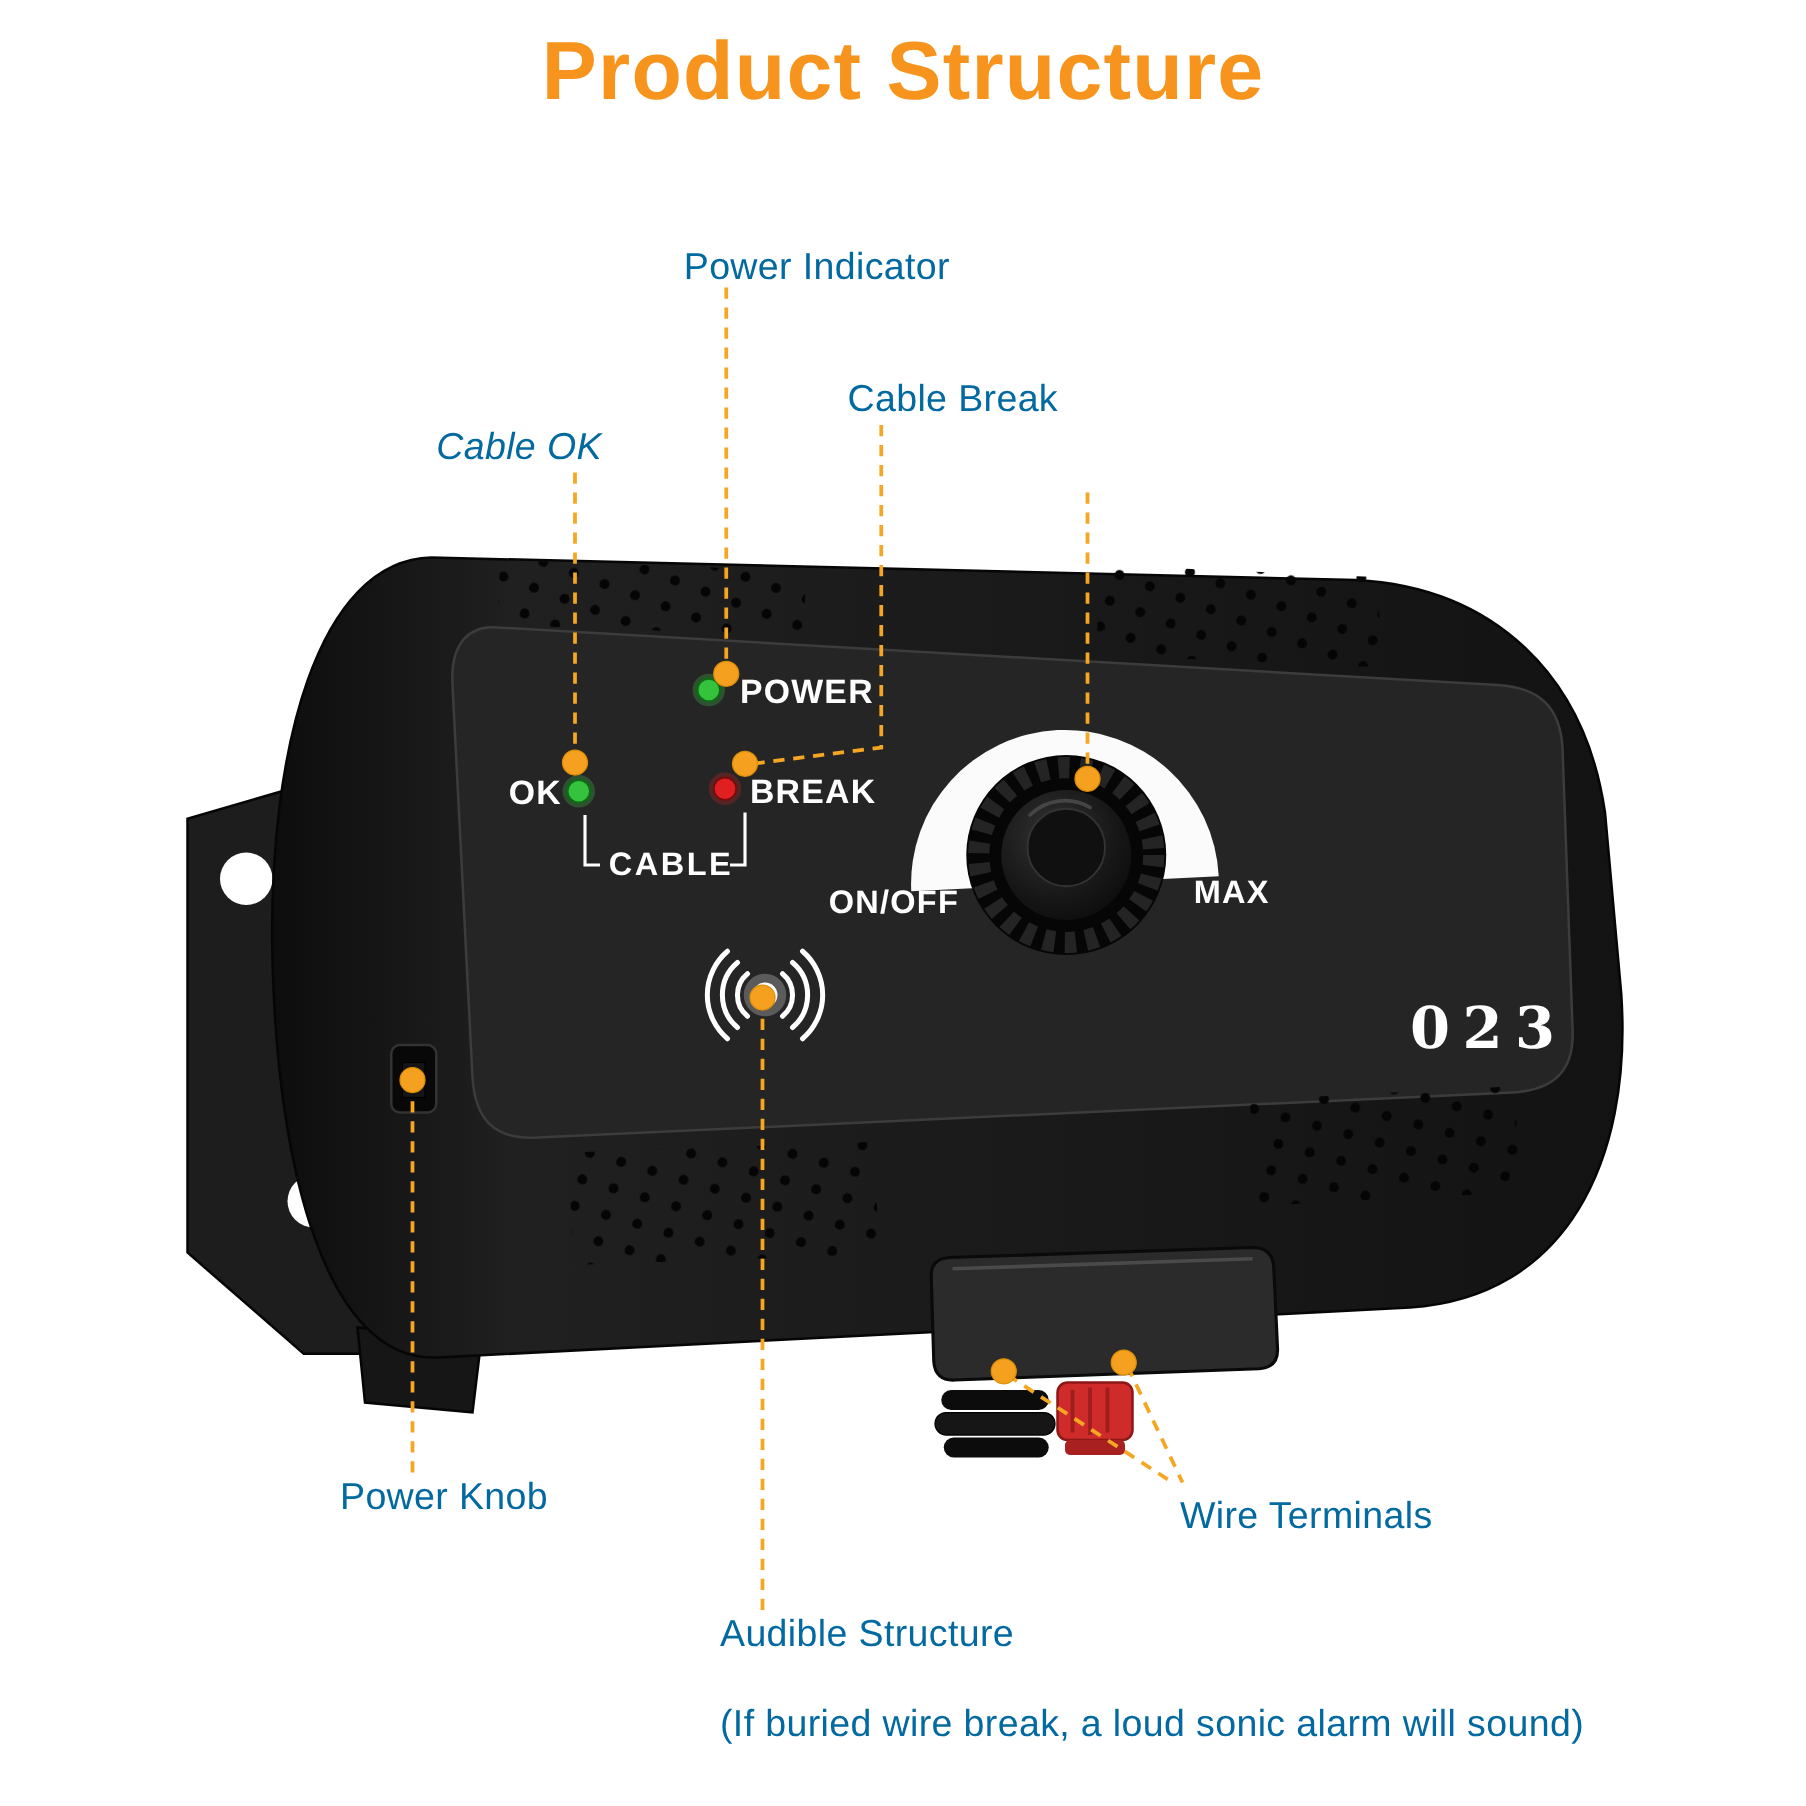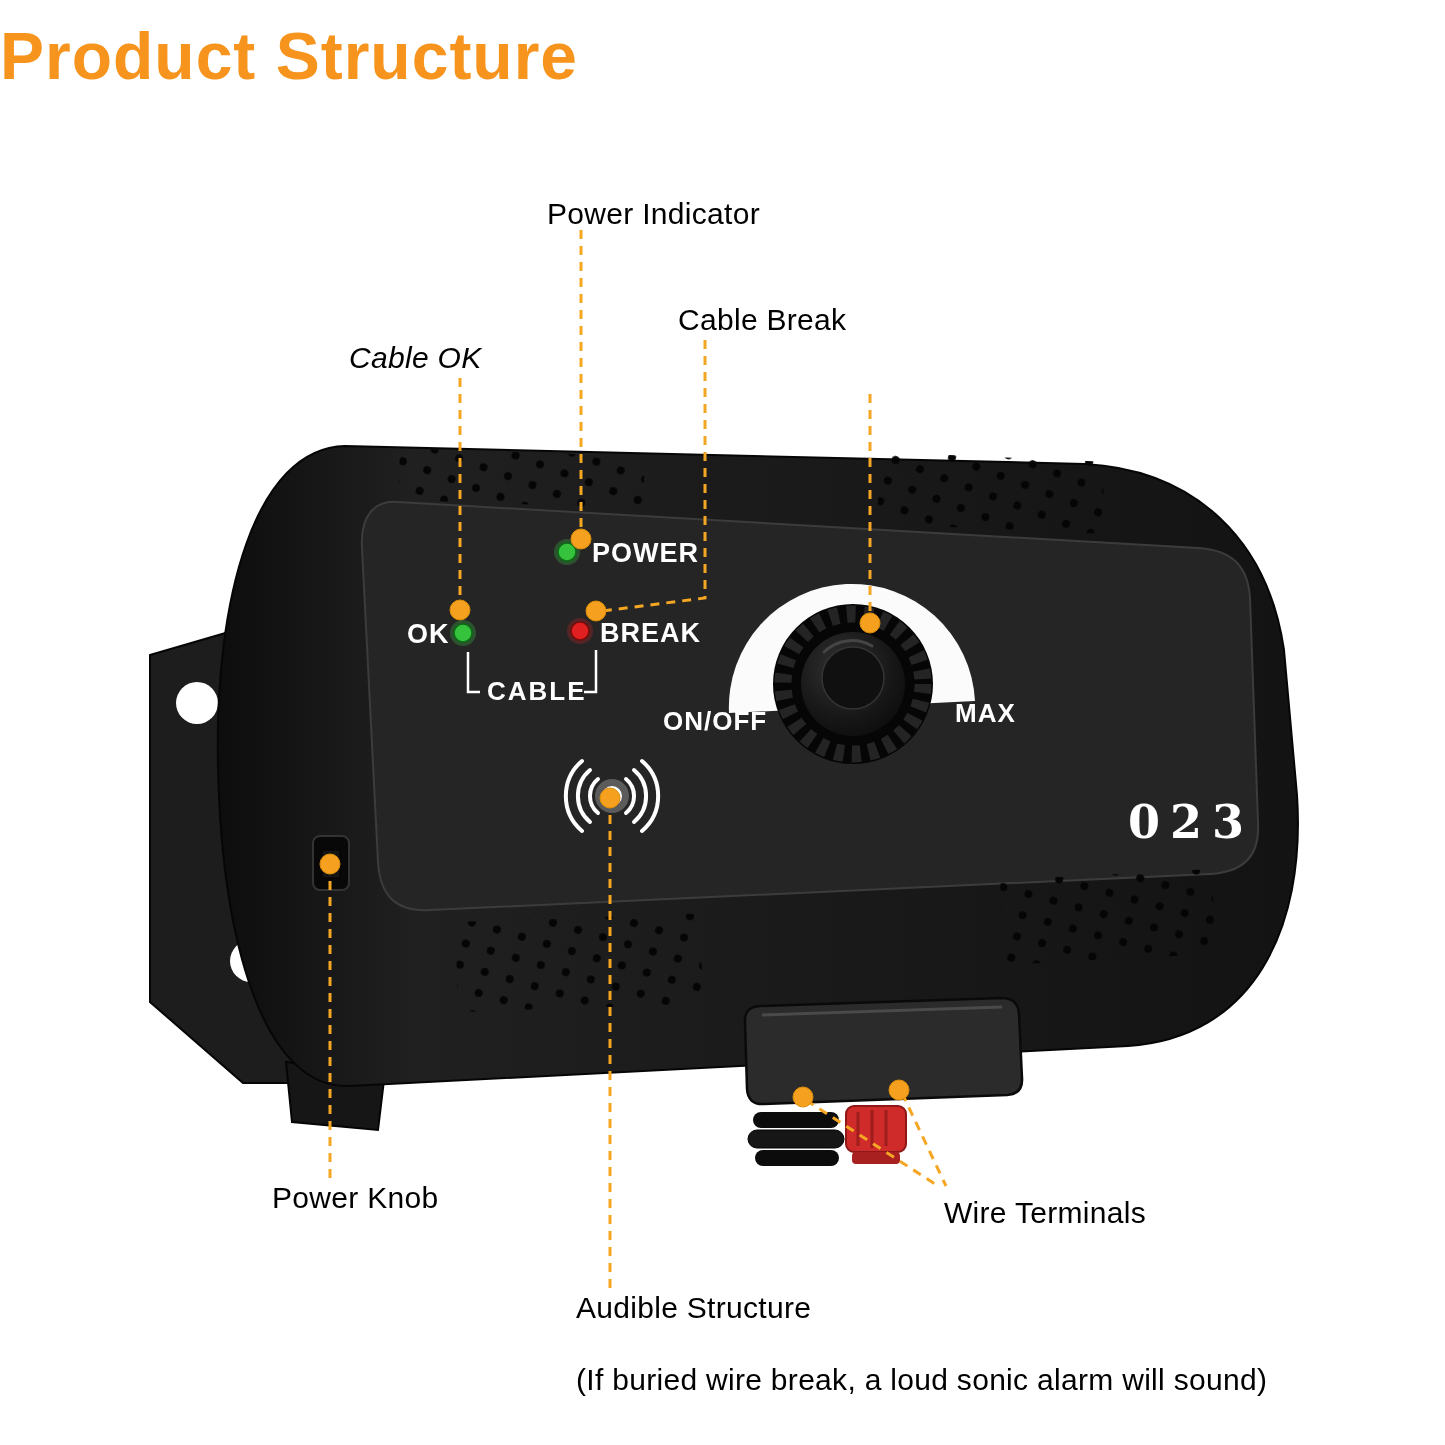--- a/index.html
+++ b/index.html
@@ -1,20 +1,20 @@
 <!DOCTYPE html>
 <html><head>
 <meta charset="utf-8">
 <style>
   html,body{margin:0;padding:0;background:#ffffff;}
   .canvas{position:relative;width:1445px;height:1445px;background:#ffffff;
           font-family:"Liberation Sans",sans-serif;overflow:hidden;}
-  .page-title{position:absolute;top:18px;left:0;width:100%;
+  .page-title{position:absolute;top:18px;left:0;width:100%;text-align:center;
           font-size:66px;font-weight:800;color:#F7941D;letter-spacing:1px;}
-  .callout{position:absolute;font-size:30px;color:#000000;white-space:nowrap;
+  .callout{position:absolute;font-size:30px;color:#0369a1;white-space:nowrap;
           letter-spacing:0.3px;}
   .dev-svg{position:absolute;left:0;top:0;}
   .led-label{font-family:"Liberation Sans",sans-serif;font-weight:700;fill:#ffffff;}
   .model-text{font-family:"DejaVu Serif",serif;font-weight:700;fill:#ffffff;letter-spacing:10px;}
   .leader{stroke:#F5A623;stroke-width:3;stroke-dasharray:9 7;fill:none;}
   .cdot{fill:#F5A01E;stroke:#DD8E07;stroke-width:1;}
 </style>
 </head>
 <body>
 

